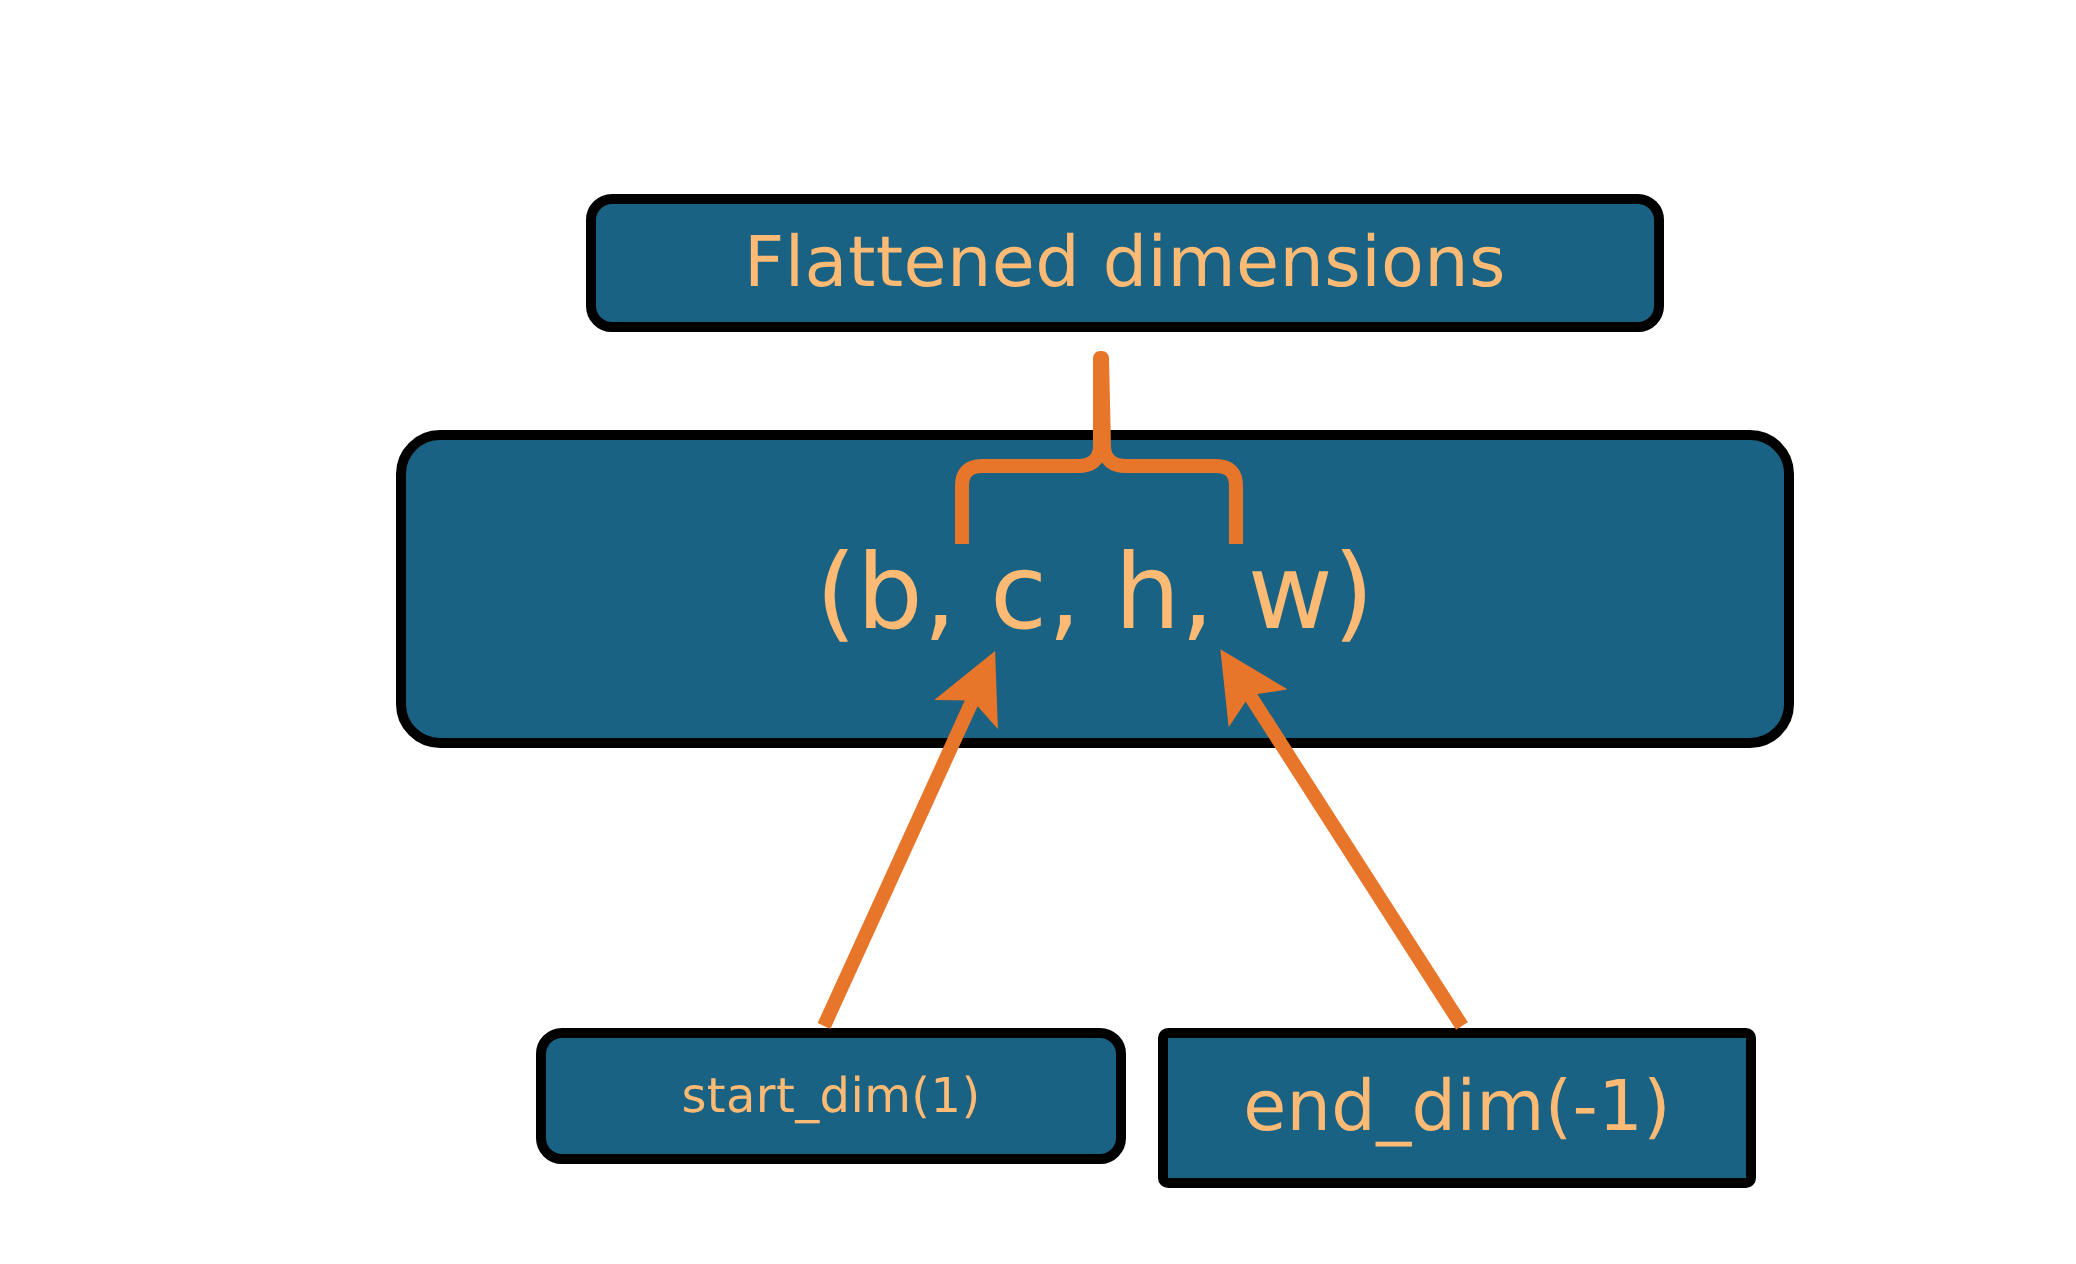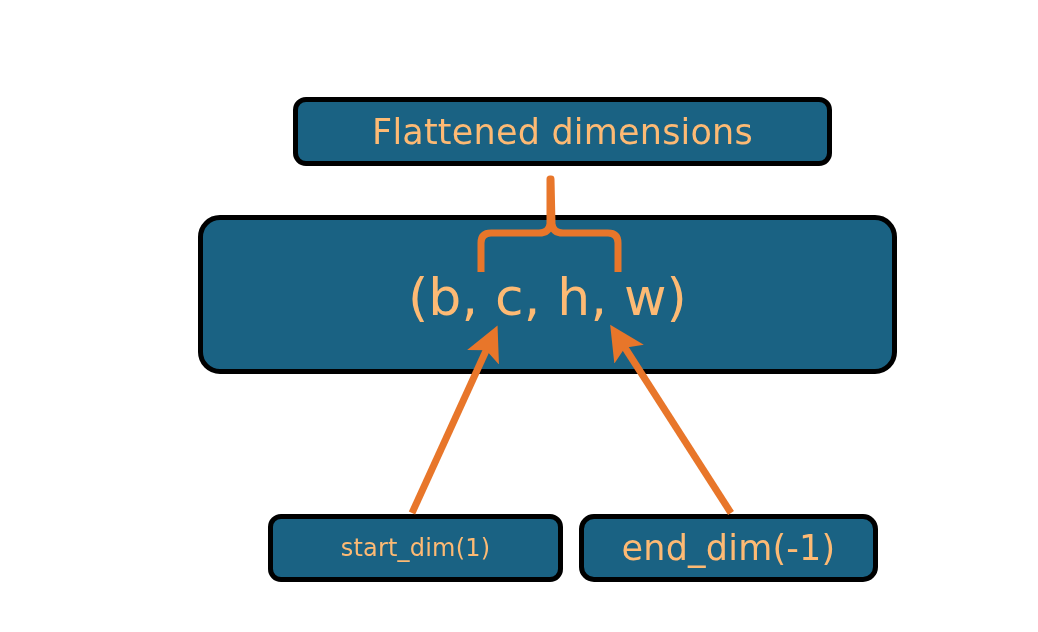--- a/index.html
+++ b/index.html
@@ -60,22 +60,22 @@
     top: 514px;
     width: 295px;
     height: 68px;
     border-radius: 13px;
     font-size: 24px;
   }
   #end-dim-box {
     left: 579px;
     top: 514px;
     width: 299px;
-    height: 68px;
-    border-radius: 15px;
+    height: 80px;
+    border-radius: 5px;
     font-size: 35px;
   }
   #overlay-svg {
     position: absolute;
     left: 0;
     top: 0;
     width: 1038px;
     height: 632px;
     z-index: 3;
     pointer-events: none;

